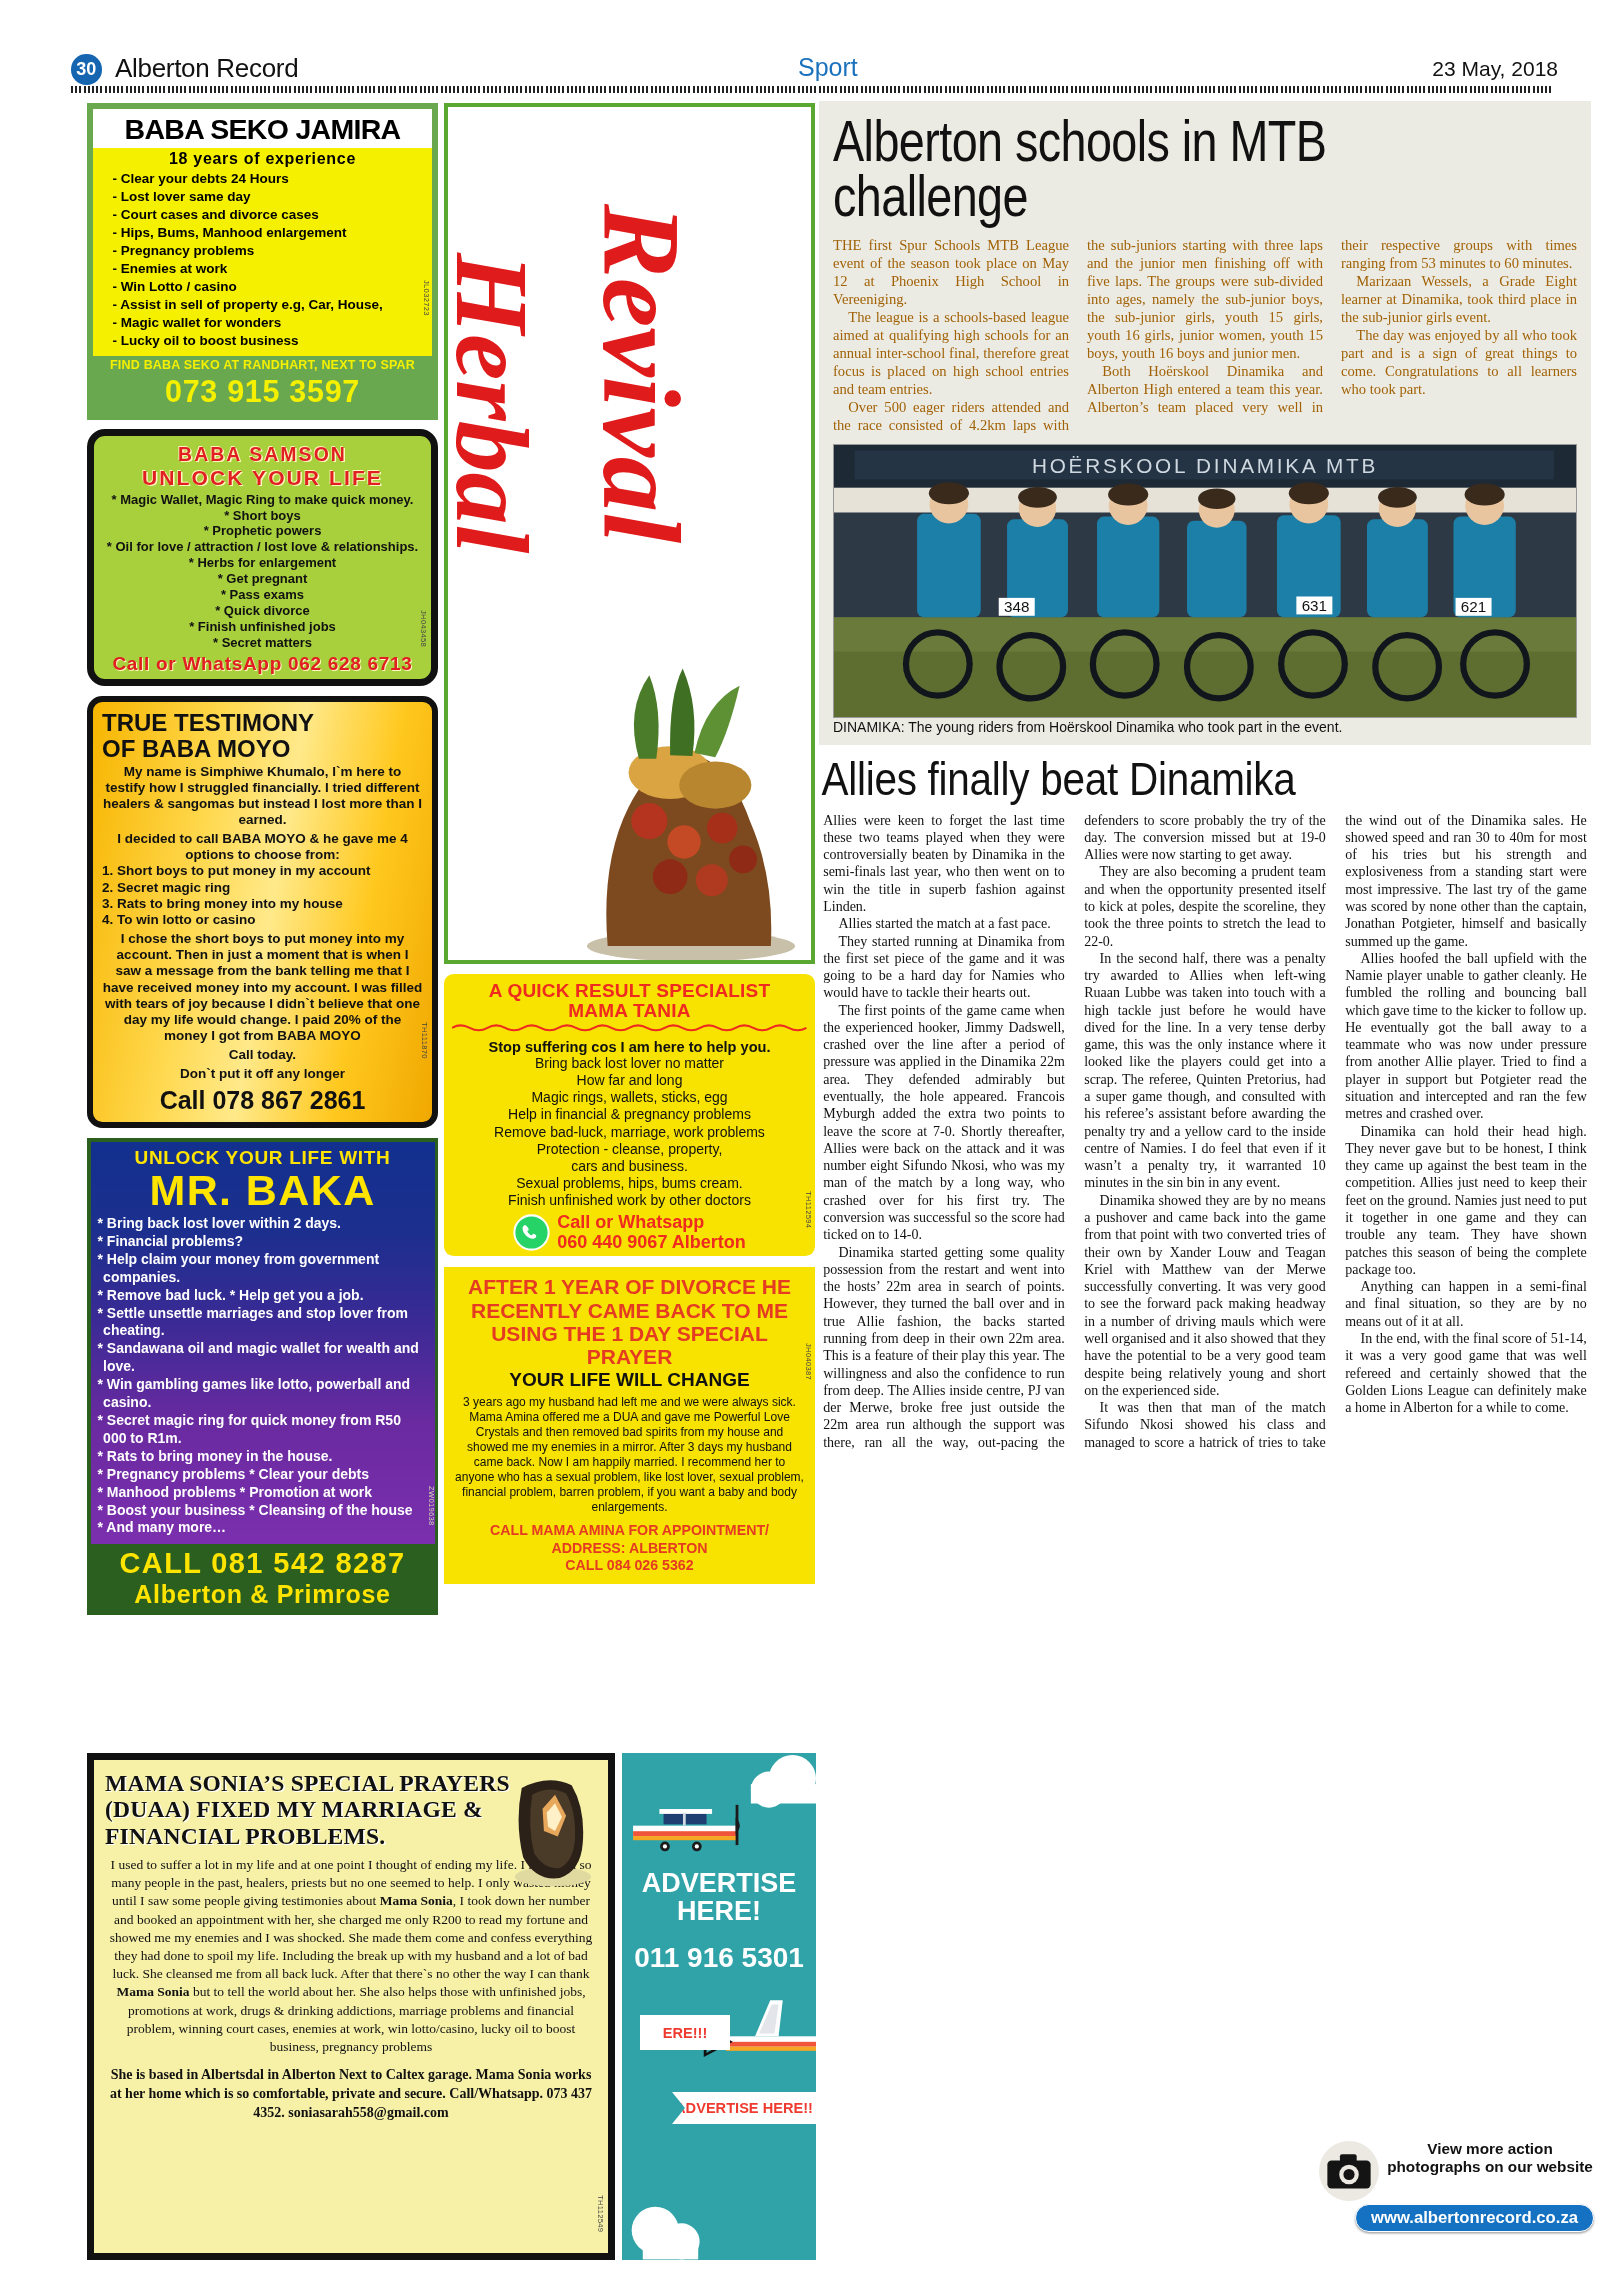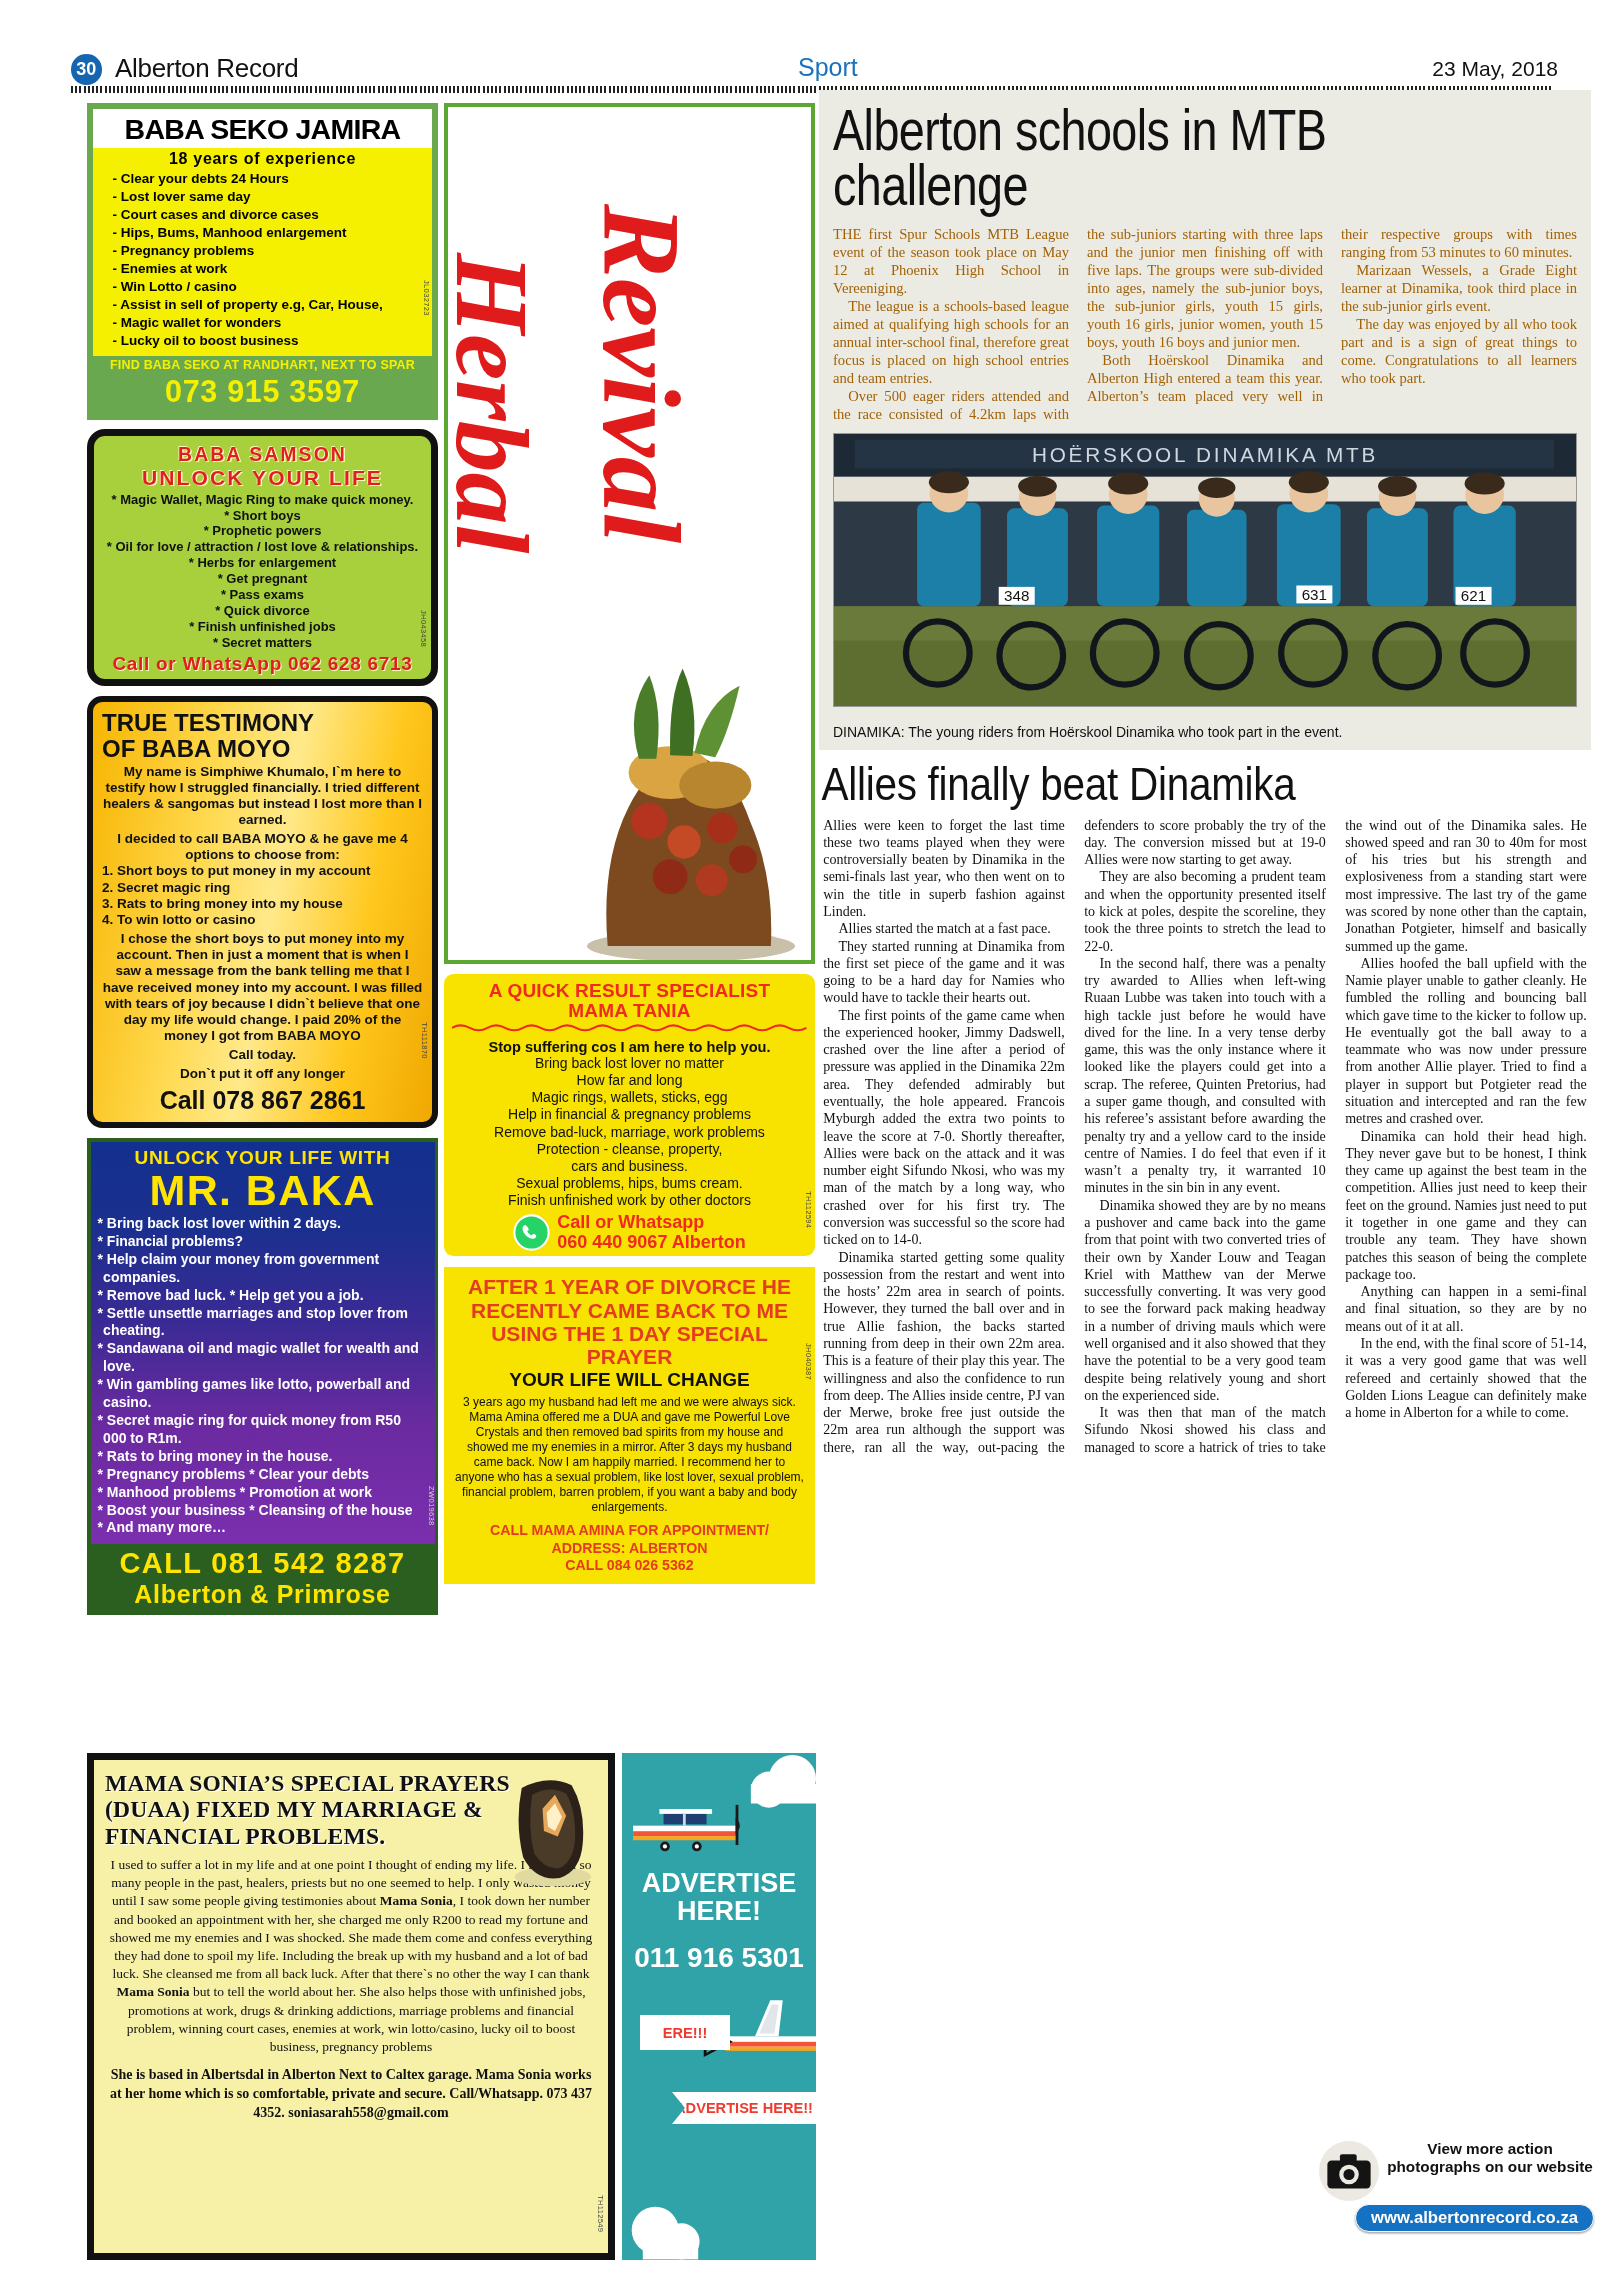--- a/index.html
+++ b/index.html
@@ -30,21 +30,21 @@
     font-family:"Liberation Sans",sans-serif; font-size:21px; color:#111;
   }
   .mh-rule {
     position:absolute; left:71px; top:86px; width:1482px; height:7px;
     background: repeating-linear-gradient(90deg,#222 0 2.1px,#fff 2.1px 4.2px);
   }
 
   
   .col-left  { position:absolute; left:87px; top:103px; width:351px; }
   .col-mid   { position:absolute; left:444px; top:103px; width:371px; }
-  .col-right { position:absolute; left:819px; top:90px; width:772px; }
+  .col-right { position:absolute; left:819px; top:101px; width:772px; }
 
   
   .ad-seko {
     border:6.2px solid #6aa84f; background:#fff;
     width:351px;
   }
   .seko-title {
     font-family:"Liberation Sans",sans-serif; font-weight:bold;
     font-size:28.5px; text-align:center; color:#000; letter-spacing:-0.7px;
     padding:4.2px 0 1.4px 0; background:#fff;
@@ -288,21 +288,21 @@
     font-family:"Liberation Serif", serif; font-size:14.6px; line-height:1.235;
     text-align:justify; color:#a16207;
   }
   .cols3 p + p, .cols2 p + p { text-indent:15.3px; }
   .mtb-photo {
     width:744px; height:274px; margin-top:9.7px; border:0.7px solid #999;
     position:relative; overflow:hidden;
   }
   .mtb-caption {
     font-family:"Liberation Sans",sans-serif; font-size:14px; color:#111;
-    margin-top:17px;
+    margin-top:1px;
   }
 
   
   .rugby-block { width:772px; margin-top:8.3px; }
   .rugby-head {
     font-family:"Liberation Sans",sans-serif; font-size:46px; line-height:1.0;
     color:#111; letter-spacing:-0.3px; padding:2.8px 0 9.7px 2.8px;
     transform: scaleX(0.88); transform-origin:left center;
   }
   .rugby-cols { column-count:3; column-gap:19.4px; padding:0 4.2px; }

